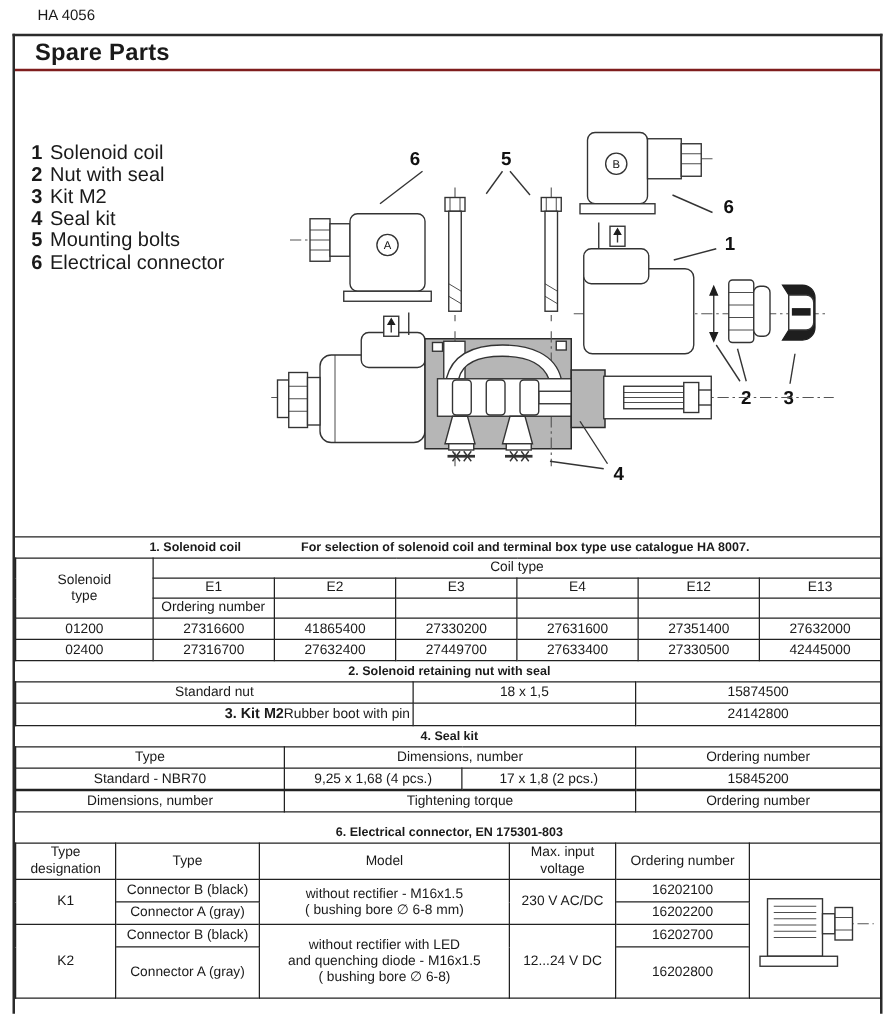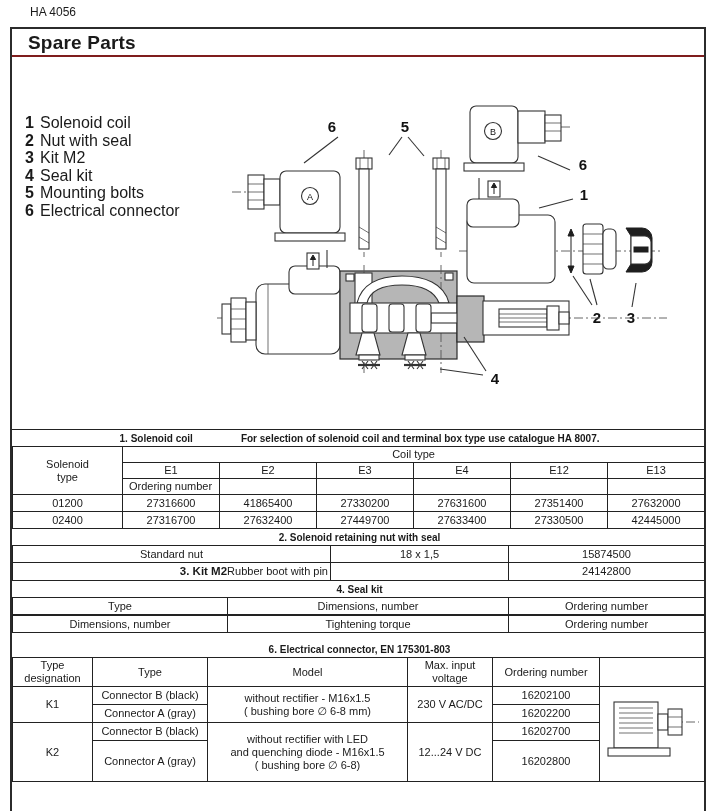--- a/index.html
+++ b/index.html
@@ -326,20 +326,26 @@
         <col style="width:215px">
         <col style="width:142px">
         <col style="width:139px">
         <col style="width:196px">
       </colgroup>
     <tbody>
         <tr>
       <td>Type</td>
       <td colspan="2">Dimensions, number</td>
       <td>Ordering number</td>
+    </tr>
+    <tr>
+      <td>Standard - NBR70</td>
+      <td>9,25 x 1,68 (4 pcs.)</td>
+      <td>17 x 1,8 (2 pcs.)</td>
+      <td>15845200</td>
     </tr>
   </tbody>
     </table>
 
   <table class="t5">
     <colgroup>
         <col style="width:215px">
         <col style="width:281px">
         <col style="width:196px">
       </colgroup>

